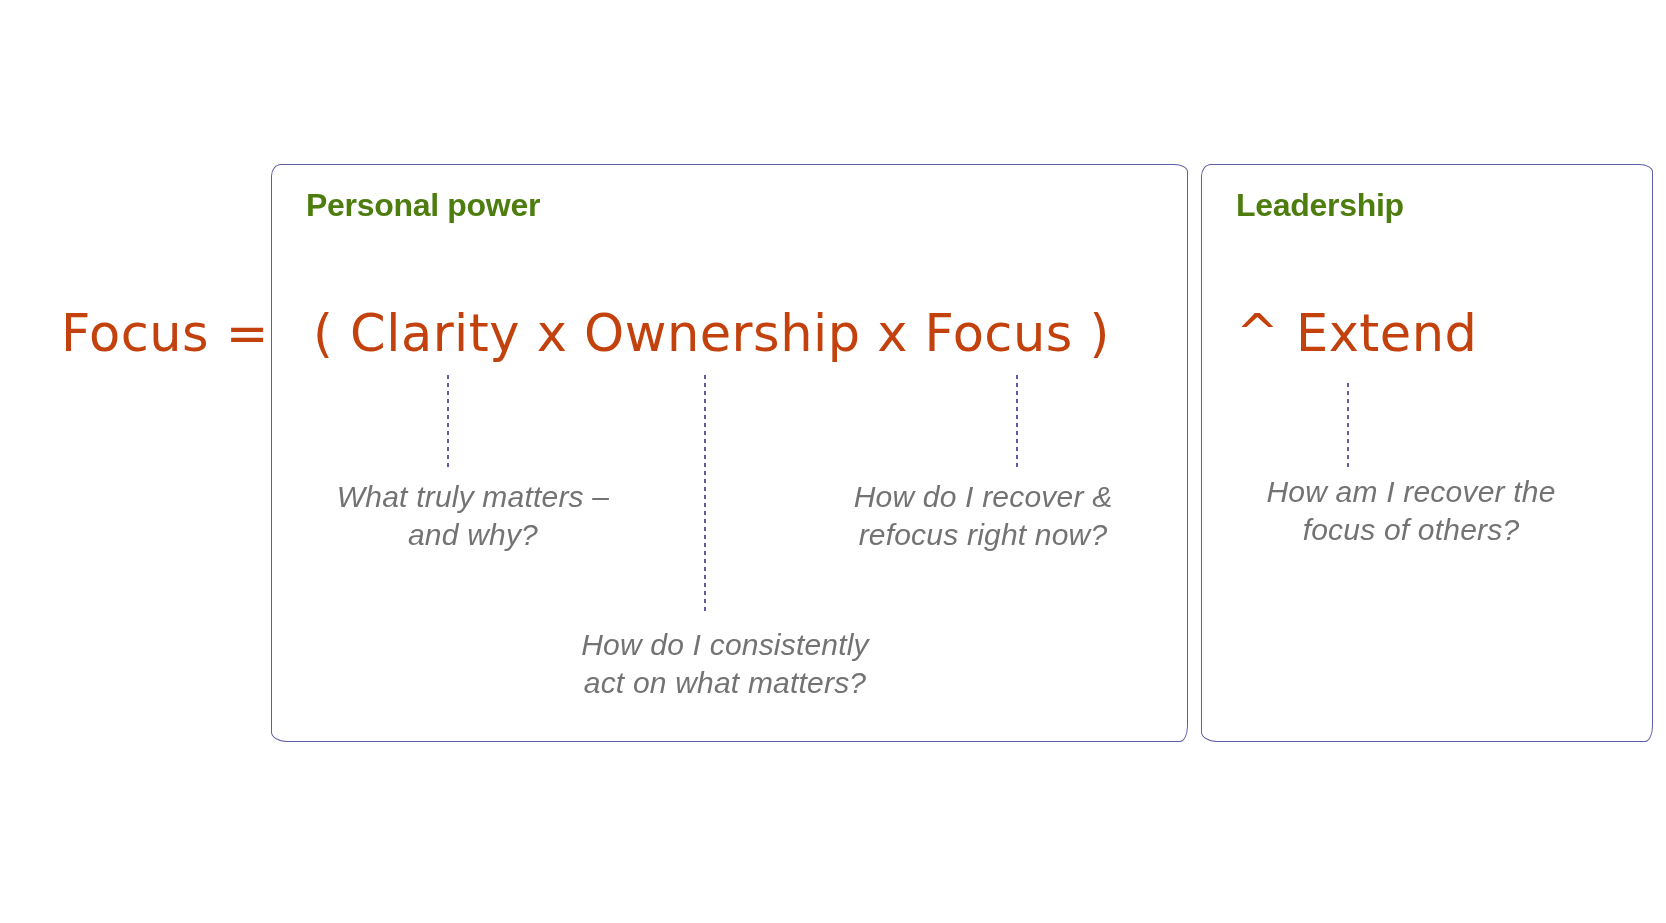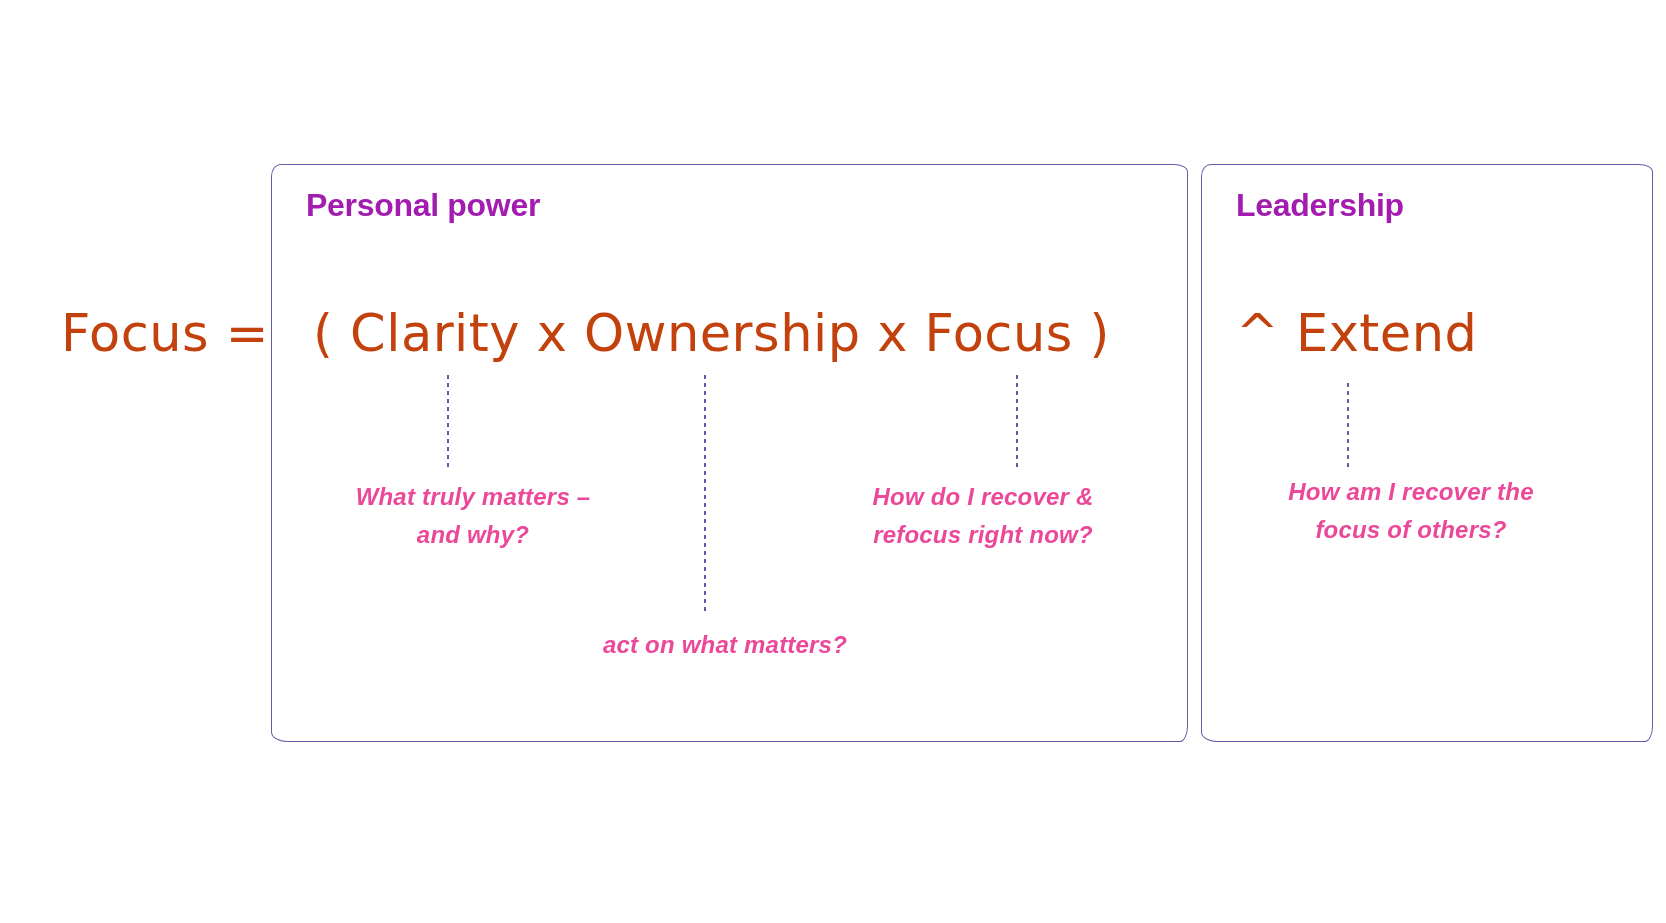--- a/index.html
+++ b/index.html
@@ -29,21 +29,21 @@
   .box.personal   { left: 271px;  width: 917px; }
   .box.leadership { left: 1201px; width: 452px; }
 
   .box-title {
     position: absolute;
     top: 22px;
     left: 34px;
     font-size: 32px;
     font-weight: bold;
     letter-spacing: -0.3px;
-    color: #a21caf;
+    color: #4d7c0f;
     white-space: nowrap;
   }
 
   
   .formula {
     position: absolute;
     top: 302px;
     height: 64px;
     line-height: 64px;
     font-family: "DejaVu Sans", sans-serif;
@@ -72,24 +72,24 @@
   .connector.ownership { left: 704px;  top: 375px; height: 237px; }
   .connector.reset     { left: 1016px; top: 375px; height: 92px;  }
   .connector.extend    { left: 1347px; top: 383px; height: 84px;  }
 
   
   .question {
     position: absolute;
     width: 420px;
     text-align: center;
     font-style: italic;
-    font-size: 24px;
-    font-weight: 700;
+    font-size: 30px;
+    font-weight: 400;
     line-height: 38px;
-    color: #ec4899;
+    color: #737373;
     letter-spacing: 0.2px;
   }
   .question .qline { display: block; }
   .question.clarity   { left: 263px;  top: 478px; }
   .question.reset     { left: 773px;  top: 478px; }
   .question.extend    { left: 1201px; top: 473px; }
   .question.ownership { left: 515px;  top: 626px; }
 </style>
 </head>
 <body>
@@ -124,16 +124,17 @@
     <span class="qline">How do I recover &amp;</span>
     <span class="qline">refocus right now?</span>
   </div>
 
   <div class="question extend">
     <span class="qline">How am I recover the</span>
     <span class="qline">focus of others?</span>
   </div>
 
   <div class="question ownership">
+    <span class="qline">How do I consistently</span>
     <span class="qline">act on what matters?</span>
   </div>
 
 </div>
 
 </body></html>

